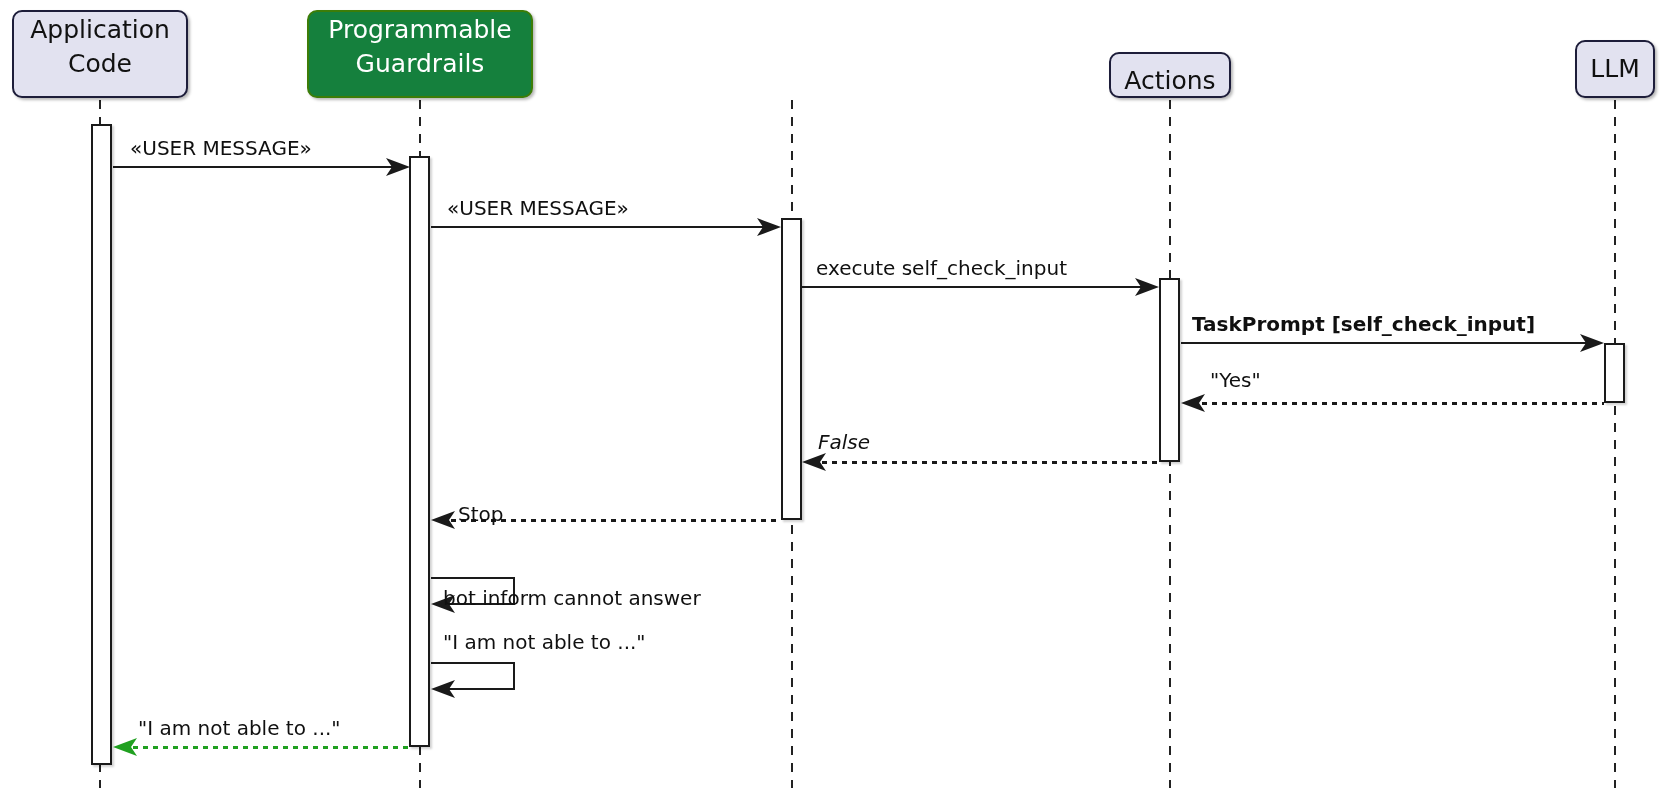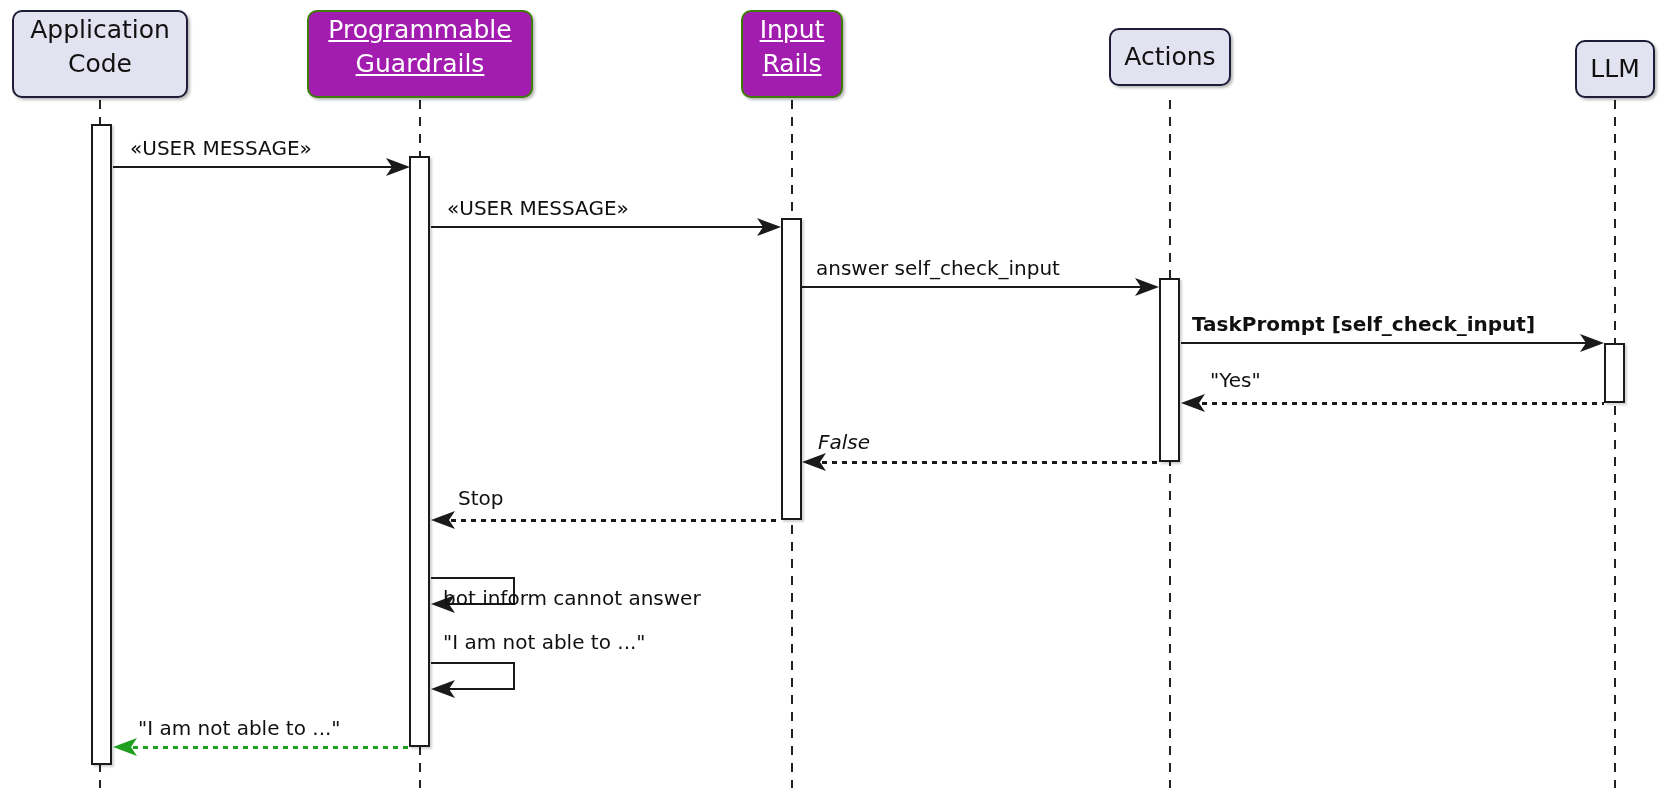--- a/index.html
+++ b/index.html
@@ -20,24 +20,23 @@
     border-radius:10px;
     text-align:center;
     font-size:25px;
     line-height:34px;
     padding:1px 6px;
     white-space:pre-line;
     box-shadow:2px 2px 3px rgba(0,0,0,0.28);
     z-index:5;
   }
   .participant.highlight{
-    background:#a21caf;
+    background:#15803d;
     border-color:#3c7d08;
     color:#ffffff;
-    text-decoration:underline;
   }
   .participant.single{padding:10px 6px;}
   
   .lifeline{
     position:absolute;
     width:2px;top:100px;height:688px;
     background:repeating-linear-gradient(to bottom,#222222 0 9px,transparent 9px 17px);
     z-index:1;
   }
   
@@ -89,23 +88,21 @@
   <div class="lifeline" style="left:99px;"></div>
   <div class="lifeline" style="left:419px;"></div>
   <div class="lifeline" style="left:791px;"></div>
   <div class="lifeline" style="left:1169px;"></div>
   <div class="lifeline" style="left:1614px;"></div>
 
   <div class="participant" style="left:12px;top:10px;width:176px;height:88px;">Application
 Code</div>
   <div class="participant highlight" style="left:307px;top:10px;width:226px;height:88px;">Programmable
 Guardrails</div>
-  <div class="participant highlight" style="left:741px;top:10px;width:102px;height:88px;">Input
-Rails</div>
-  <div class="participant single" style="left:1109px;top:28px;width:122px;height:58px;">Actions</div>
+  <div class="participant single" style="left:1109px;top:52px;width:122px;height:46px;">Actions</div>
   <div class="participant single" style="left:1575px;top:40px;width:80px;height:58px;">LLM</div>
 
   <div class="activation" style="left:91px;top:124px;height:641px;"></div>
   <div class="activation" style="left:409px;top:156px;height:591px;"></div>
   <div class="activation" style="left:781px;top:218px;height:302px;"></div>
   <div class="activation" style="left:1159px;top:278px;height:184px;"></div>
   <div class="activation" style="left:1604px;top:343px;height:60px;"></div>
 
   <div class="mlabel" style="left:130px;top:134px;">«USER MESSAGE»</div>
   <div class="mline" style="left:113px;top:166px;width:283px;"></div>
@@ -116,21 +113,21 @@
   </div>
 
   <div class="mlabel" style="left:447px;top:194px;">«USER MESSAGE»</div>
   <div class="mline" style="left:431px;top:226px;width:336px;"></div>
   <div class="head" style="left:757px;top:218px;">
     <svg width="24" height="18">
         <polygon points="0,0 24,9 0,18 6,9" fill="#1a1a1a"></polygon>
       </svg>
   </div>
 
-  <div class="mlabel" style="left:816px;top:254px;">answer self_check_input</div>
+  <div class="mlabel" style="left:816px;top:254px;">execute self_check_input</div>
   <div class="mline" style="left:802px;top:286px;width:344px;"></div>
   <div class="head" style="left:1135px;top:278px;">
     <svg width="24" height="18">
         <polygon points="0,0 24,9 0,18 6,9" fill="#1a1a1a"></polygon>
       </svg>
   </div>
 
   <div class="mlabel" style="left:1192px;top:310px;font-weight:bold;">TaskPrompt [self_check_input]</div>
   <div class="mline" style="left:1181px;top:342px;width:411px;"></div>
   <div class="head" style="left:1580px;top:334px;">
@@ -148,21 +145,21 @@
   </div>
 
   <div class="mlabel" style="left:818px;top:428px;font-style:italic;">False</div>
   <div class="mline dotted" style="left:812px;top:461px;width:348px;"></div>
   <div class="head" style="left:802px;top:453px;">
     <svg width="24" height="18">
         <polygon points="24,0 0,9 24,18 18,9" fill="#1a1a1a"></polygon>
       </svg>
   </div>
 
-  <div class="mlabel" style="left:458px;top:484px;">Stop</div>
+  <div class="mlabel" style="left:458px;top:500px;">Stop</div>
   <div class="mline dotted" style="left:441px;top:519px;width:340px;"></div>
   <div class="head" style="left:431px;top:511px;">
     <svg width="24" height="18">
         <polygon points="24,0 0,9 24,18 18,9" fill="#1a1a1a"></polygon>
       </svg>
   </div>
 
   <div class="mlabel" style="left:443px;top:550px;margin-top:34px;">bot inform cannot answer</div>
   <div class="mline" style="left:431px;top:577px;width:84px;"></div>
   <div class="mseg-v" style="left:513px;top:577px;height:27px;"></div>

